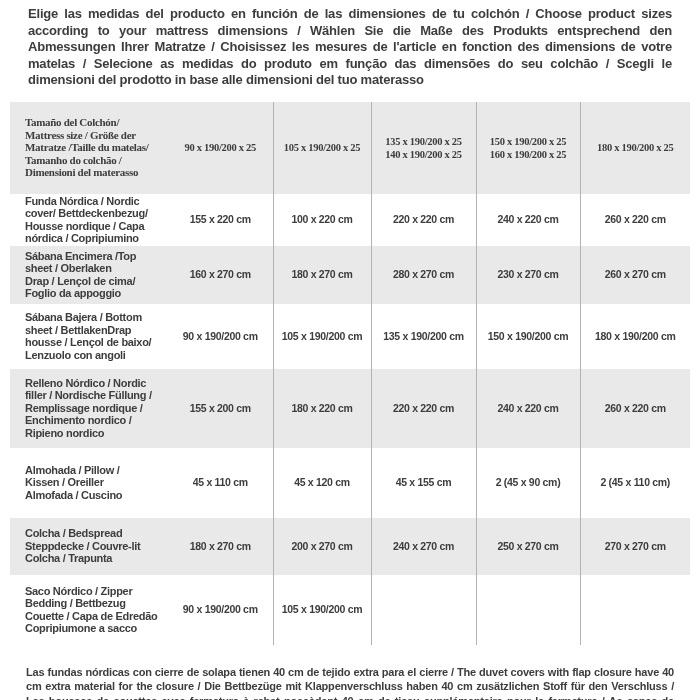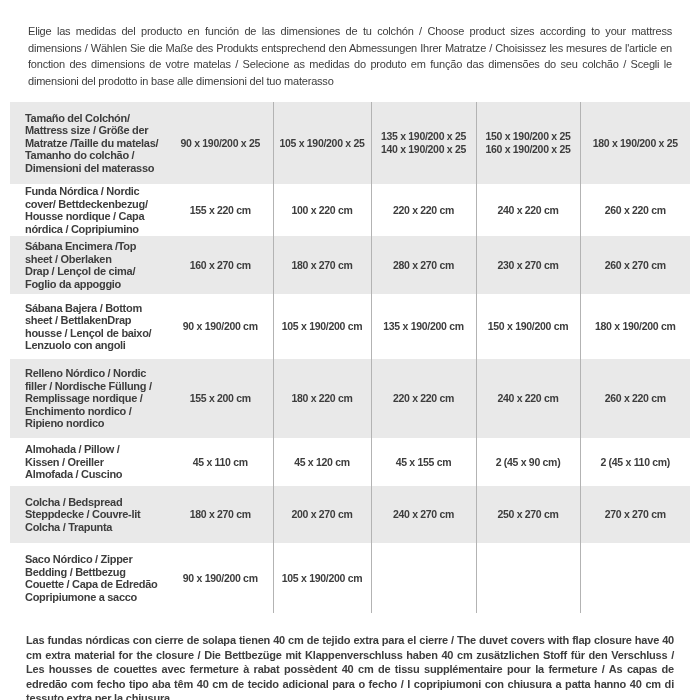--- a/index.html
+++ b/index.html
@@ -11,23 +11,23 @@
     overflow: hidden;
     font-family: "Liberation Sans", sans-serif;
   }
   .page {
     width: 700px;
     height: 700px;
     position: relative;
     color: #3d3d3d;
   }
   .intro {
-    margin: 23px 28px 0 28px;
-    font-size: 11px;
-    font-weight: normal;
+    margin: 6px 28px 0 28px;
+    font-size: 13px;
+    font-weight: bold;
     line-height: 16.5px;
     letter-spacing: -0.2px;
     text-align: justify;
     font-stretch: condensed;
     color: #3d3d3d;
   }
   table.sizes {
     border-collapse: collapse;
     table-layout: fixed;
     width: 680px;
@@ -52,26 +52,26 @@
   }
   td.val {
     text-align: center;
     font-size: 10.5px;
     line-height: 13px;
     letter-spacing: -0.3px;
   }
   td.val + td.val {
     border-left: 1px solid #b3b3b3;
   }
-  tr.r1 { height: 82px; }
+  tr.r1 { height: 92px; font-family: Liberation Serif, serif; }
   tr.r2 { height: 47px; }
   tr.r3 { height: 58px; }
   tr.r4 { height: 65px; }
   tr.r5 { height: 79px; }
-  tr.r6 { height: 48px; }
+  tr.r6 { height: 70px; }
   tr.r7 { height: 57px; }
   tr.r8 { height: 70px; margin-top: 28px; }
   .footnote {
     margin: 20px 26px 0 26px;
     font-size: 11px;
     font-weight: bold;
     line-height: 14.5px;
     letter-spacing: -0.2px;
     text-align: justify;
     font-stretch: condensed;

